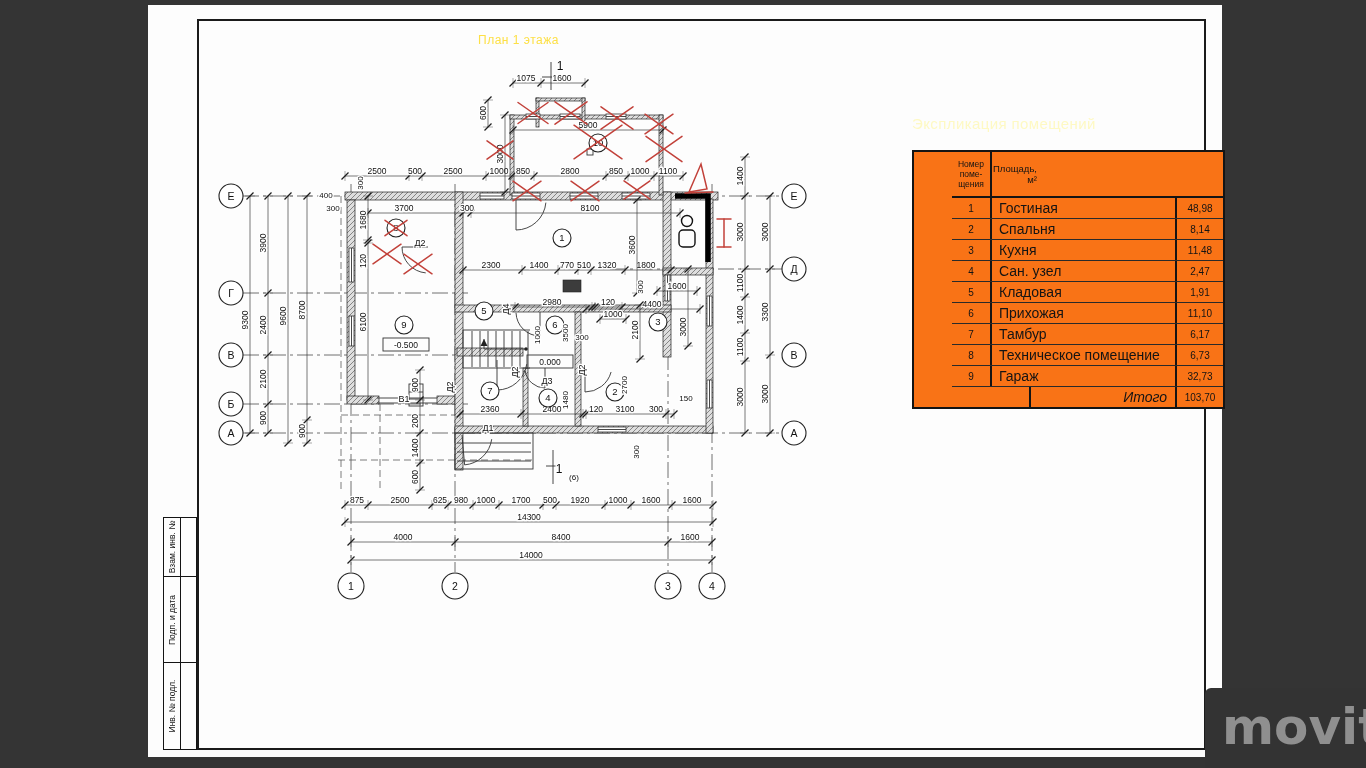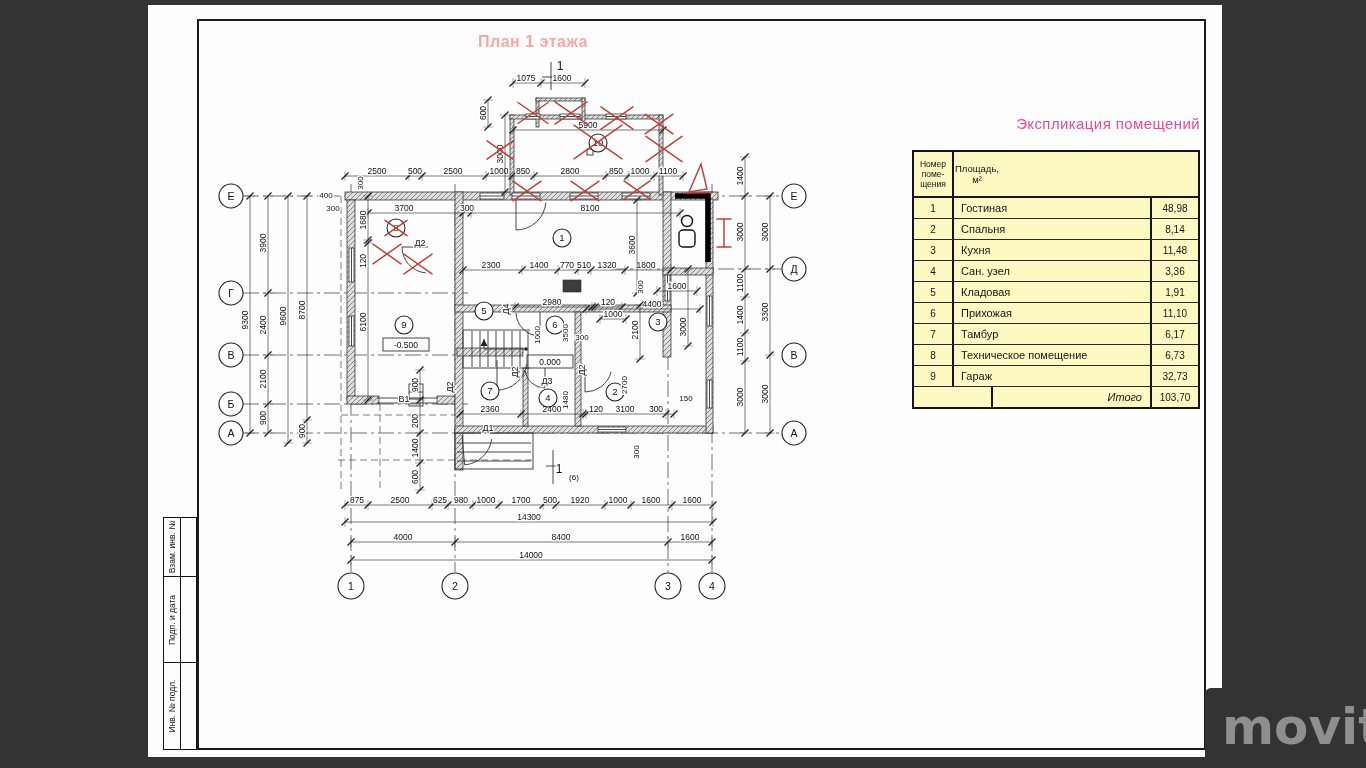--- a/index.html
+++ b/index.html
@@ -1,51 +1,51 @@
 <!DOCTYPE html>
 <html><head>
 <meta charset="utf-8">
 <style>
   html,body{margin:0;padding:0;background:#2f2f2f;}
   .stage{position:relative;width:1366px;height:768px;background:#343434;overflow:hidden;
          font-family:"Liberation Sans",sans-serif;}
   .sheet{position:absolute;left:148px;top:5px;width:1074px;height:752px;background:#fdfdfd;}
   .frame{position:absolute;left:197px;top:19px;width:1009px;height:731px;border:2px solid #1b1b1b;box-sizing:border-box;}
-  .plan-title{position:absolute;left:478px;top:33px;font-size:16px;color:#fca5a5;letter-spacing:.5px;font-weight:bold;}
-  .tbl-title{position:absolute;left:912px;top:115px;width:288px;text-align:right;font-size:15px;color:#ec4899;letter-spacing:.4px;}
+  .plan-title{position:absolute;left:478px;top:33px;font-size:12px;color:#fde047;letter-spacing:.5px;}
+  .tbl-title{position:absolute;left:912px;top:115px;width:288px;text-align:left;font-size:15px;color:#fef9c3;letter-spacing:.4px;}
   svg.plan{position:absolute;left:0;top:0;}
   svg .axline{stroke:#4c4c4c;stroke-width:.8;stroke-dasharray:16 4 3 4;fill:none}
   svg .auxline{stroke:#5a5a5a;stroke-width:.8;stroke-dasharray:7 4;fill:none}
   svg .wall{fill:url(#wh);stroke:#222;stroke-width:.7}
   svg .win{fill:#fff;stroke:#333;stroke-width:.8}
   svg .thin{stroke:#333;stroke-width:.9;fill:none}
   svg .thinrect{fill:none;stroke:#333;stroke-width:.9}
   svg .boldwall{stroke:#000;stroke-width:5.5;fill:none;stroke-linejoin:miter}
   svg .fixture{fill:none;stroke:#111;stroke-width:1.4}
   svg .dimline{stroke:#333;stroke-width:.65}
   svg .tick{stroke:#1e1e1e;stroke-width:1.2}
   svg .ext{stroke:#555;stroke-width:.5}
   svg .dimtxt{fill:#101010;paint-order:stroke;stroke:#fff;stroke-width:2.6px;text-anchor:middle;}
   svg .axcirc{fill:#fff;stroke:#222;stroke-width:1.1}
   svg .axtxt{fill:#111;text-anchor:middle;paint-order:stroke;stroke:#fff;stroke-width:2px;}
   svg .door{stroke:#333;stroke-width:.9;fill:none}
   svg .red{stroke:#c2413a;stroke-width:1.5;fill:none;stroke-linecap:round}
   svg .blackfill{fill:#222;stroke:none}
   svg .filledrect{fill:#3c3c3c;stroke:#222;stroke-width:.6}
   
-  .xt{position:absolute;left:912px;top:150px;width:288px;border:2px solid #141414;box-sizing:border-box;background:#fef9c3;color:#141414;}
+  .xt{position:absolute;left:912px;top:150px;width:313px;border:2px solid #141414;box-sizing:border-box;background:#f97316;color:#141414;padding-left:38px;}
   .xt-head{display:flex;height:44px;border-bottom:2px solid #141414;}
   .xt-row{display:flex;height:20px;border-bottom:1px solid #2a2a2a;position:relative;}
   .xt-row:last-child{border-bottom:none;margin-left:39px;}
   .c-num{width:38px;border-right:2px solid #141414;display:flex;align-items:center;justify-content:center;font-size:10px;}
-  .c-name{flex:1;border-right:2px solid #141414;display:flex;align-items:center;padding-left:7px;font-size:11px;}
+  .c-name{flex:1;border-right:2px solid #141414;display:flex;align-items:center;padding-left:7px;font-size:14px;}
   .c-area{width:46px;display:flex;align-items:center;justify-content:center;font-size:10px;}
   .xt-head .c-num{font-size:8.5px;text-align:center;white-space:pre-line;line-height:10px;}
   .xt-head .c-name{justify-content:center;padding-left:0;font-size:10.5px;}
-  .xt-head .c-area{font-size:9.5px;text-align:center;white-space:pre-line;line-height:11px;}
+  .xt-head .c-area{font-size:9.5px;text-align:right;white-space:pre-line;line-height:11px;}
   .total .c-name{justify-content:flex-end;padding-right:8px;font-style:italic;}
   .strike{position:absolute;left:-10px;right:-12px;top:9px;height:1.6px;background:#b23b34;transform:rotate(-0.45deg);z-index:3;}
   .strike2{position:absolute;left:2px;width:34px;top:10px;height:1.5px;background:#b23b34;transform:rotate(-14deg);z-index:3;}
   
   .stamp{position:absolute;left:163px;top:517px;width:34px;height:233px;}
   .stamp-cell{position:absolute;left:0;width:34px;border:1.2px solid #141414;box-sizing:border-box;display:flex;}
   .stamp-label{width:16px;border-right:1.1px solid #141414;display:flex;align-items:center;justify-content:center;overflow:visible;}
   .stamp-label span{transform:rotate(-90deg);white-space:nowrap;font-size:8.5px;color:#161616;}
   
   .wm{position:absolute;left:1205px;top:688px;width:161px;height:80px;background:#333333;border-top-left-radius:6px;}
@@ -631,21 +631,21 @@
         <div class="c-area">8,14</div>
       </div>
       <div class="xt-row">
         <div class="c-num">3</div>
         <div class="c-name">Кухня</div>
         <div class="c-area">11,48</div>
       </div>
       <div class="xt-row">
         <div class="c-num">4</div>
         <div class="c-name">Сан. узел</div>
-        <div class="c-area">3,36</div>
+        <div class="c-area">2,47</div>
       </div>
       <div class="xt-row">
         <div class="c-num">5</div>
         <div class="c-name">Кладовая</div>
         <div class="c-area">1,91</div>
       </div>
       <div class="xt-row">
         <div class="c-num">6</div>
         <div class="c-name">Прихожая</div>
         <div class="c-area">11,10</div>

